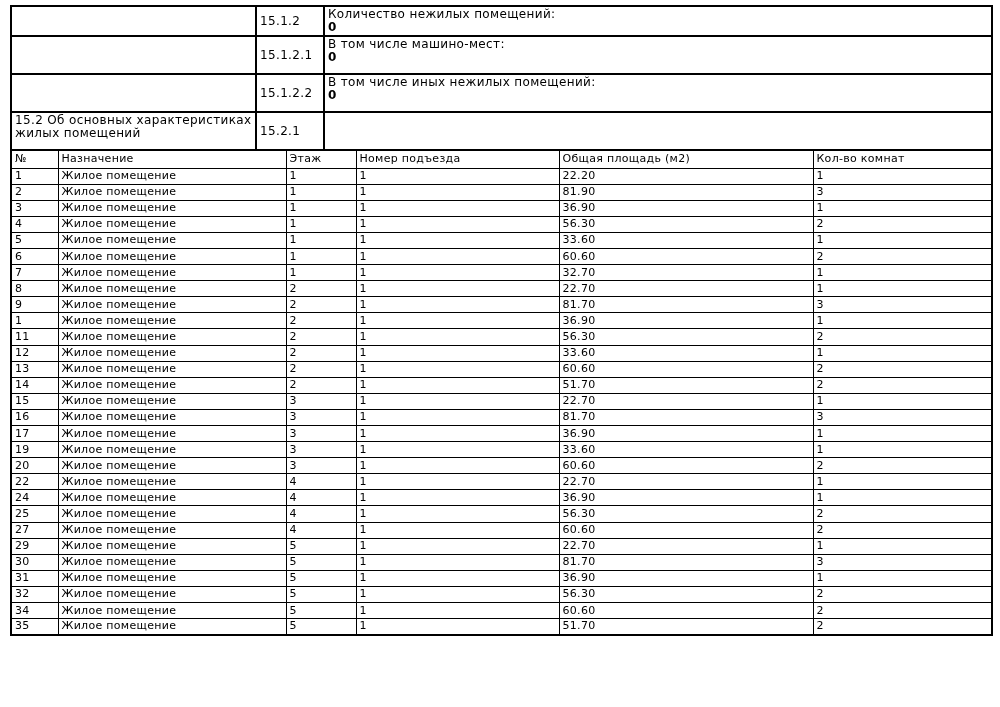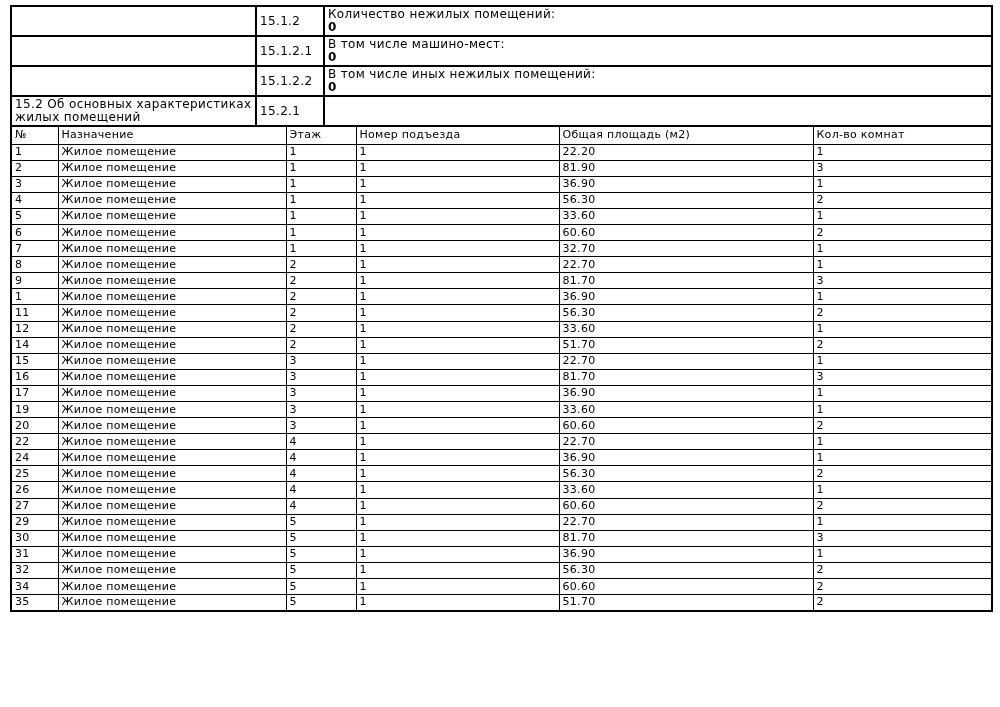--- a/index.html
+++ b/index.html
@@ -29,21 +29,21 @@
     vertical-align: top;
     padding: 1px 3px;
     overflow: hidden;
   }
   .top-table td.code {
     vertical-align: middle;
     font-size: 12px;
   }
   .top-table .val { font-weight: bold; }
   .top-table tr.r1 { height: 28px; }
-  .top-table tr.r2, .top-table tr.r3, .top-table tr.r4 { height: 30px; }
+  .top-table tr.r2, .top-table tr.r3, .top-table tr.r4 { height: 38px; }
 
   
   .main-table { margin-top: -2px; border: 2px solid #000; }
   .main-table th, .main-table td {
     border: 1px solid #000;
     font-size: 11px;
     font-weight: normal;
     letter-spacing: 0.3px;
     text-align: left;
     vertical-align: middle;
@@ -209,20 +209,28 @@
         </tr>
         <tr>
           <td>12</td>
           <td>Жилое помещение</td>
           <td>2</td>
           <td>1</td>
           <td>33.60</td>
           <td>1</td>
         </tr>
         <tr>
+          <td>13</td>
+          <td>Жилое помещение</td>
+          <td>2</td>
+          <td>1</td>
+          <td>60.60</td>
+          <td>2</td>
+        </tr>
+        <tr>
           <td>14</td>
           <td>Жилое помещение</td>
           <td>2</td>
           <td>1</td>
           <td>51.70</td>
           <td>2</td>
         </tr>
         <tr>
           <td>15</td>
           <td>Жилое помещение</td>
@@ -279,28 +287,20 @@
           <td>36.90</td>
           <td>1</td>
         </tr>
         <tr>
           <td>25</td>
           <td>Жилое помещение</td>
           <td>4</td>
           <td>1</td>
           <td>56.30</td>
           <td>2</td>
-        </tr>
-        <tr>
-          <td>26</td>
-          <td>Жилое помещение</td>
-          <td>4</td>
-          <td>1</td>
-          <td>33.60</td>
-          <td>1</td>
         </tr>
         <tr>
           <td>27</td>
           <td>Жилое помещение</td>
           <td>4</td>
           <td>1</td>
           <td>60.60</td>
           <td>2</td>
         </tr>
         <tr>

